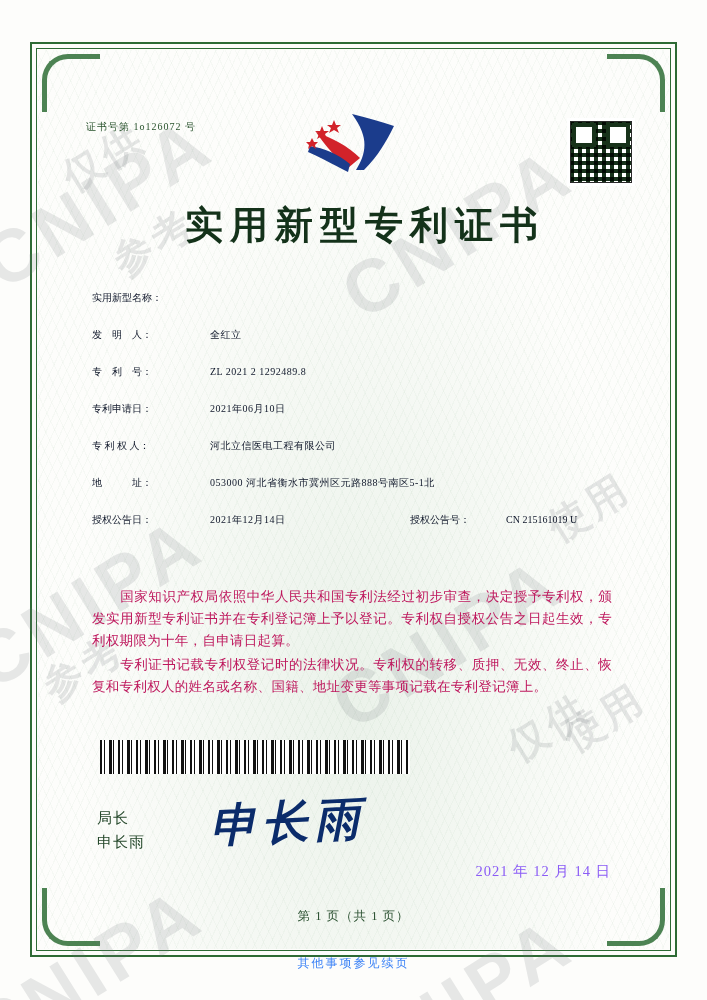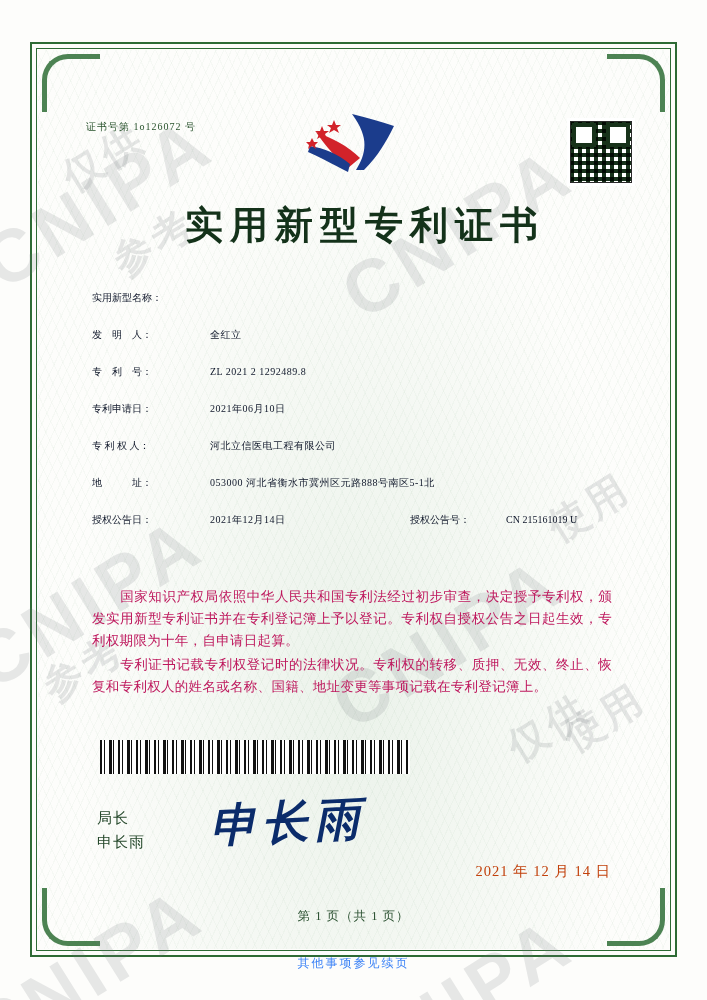--- a/index.html
+++ b/index.html
@@ -228,21 +228,21 @@
     font-style: italic;
     font-weight: 700;
     letter-spacing: 6px;
     transform: rotate(-3deg);
   }
   .sig-date {
     position: absolute;
     right: 96px;
     top: 862px;
     font-size: 14.5px;
-    color: #c2410c;
+    color: #8b5cf6;
     letter-spacing: 1px;
   }
 
   .page-no {
     position: absolute;
     left: 0; right: 0;
     top: 908px;
     text-align: center;
     font-size: 12.5px;
     color: #2a5030;

